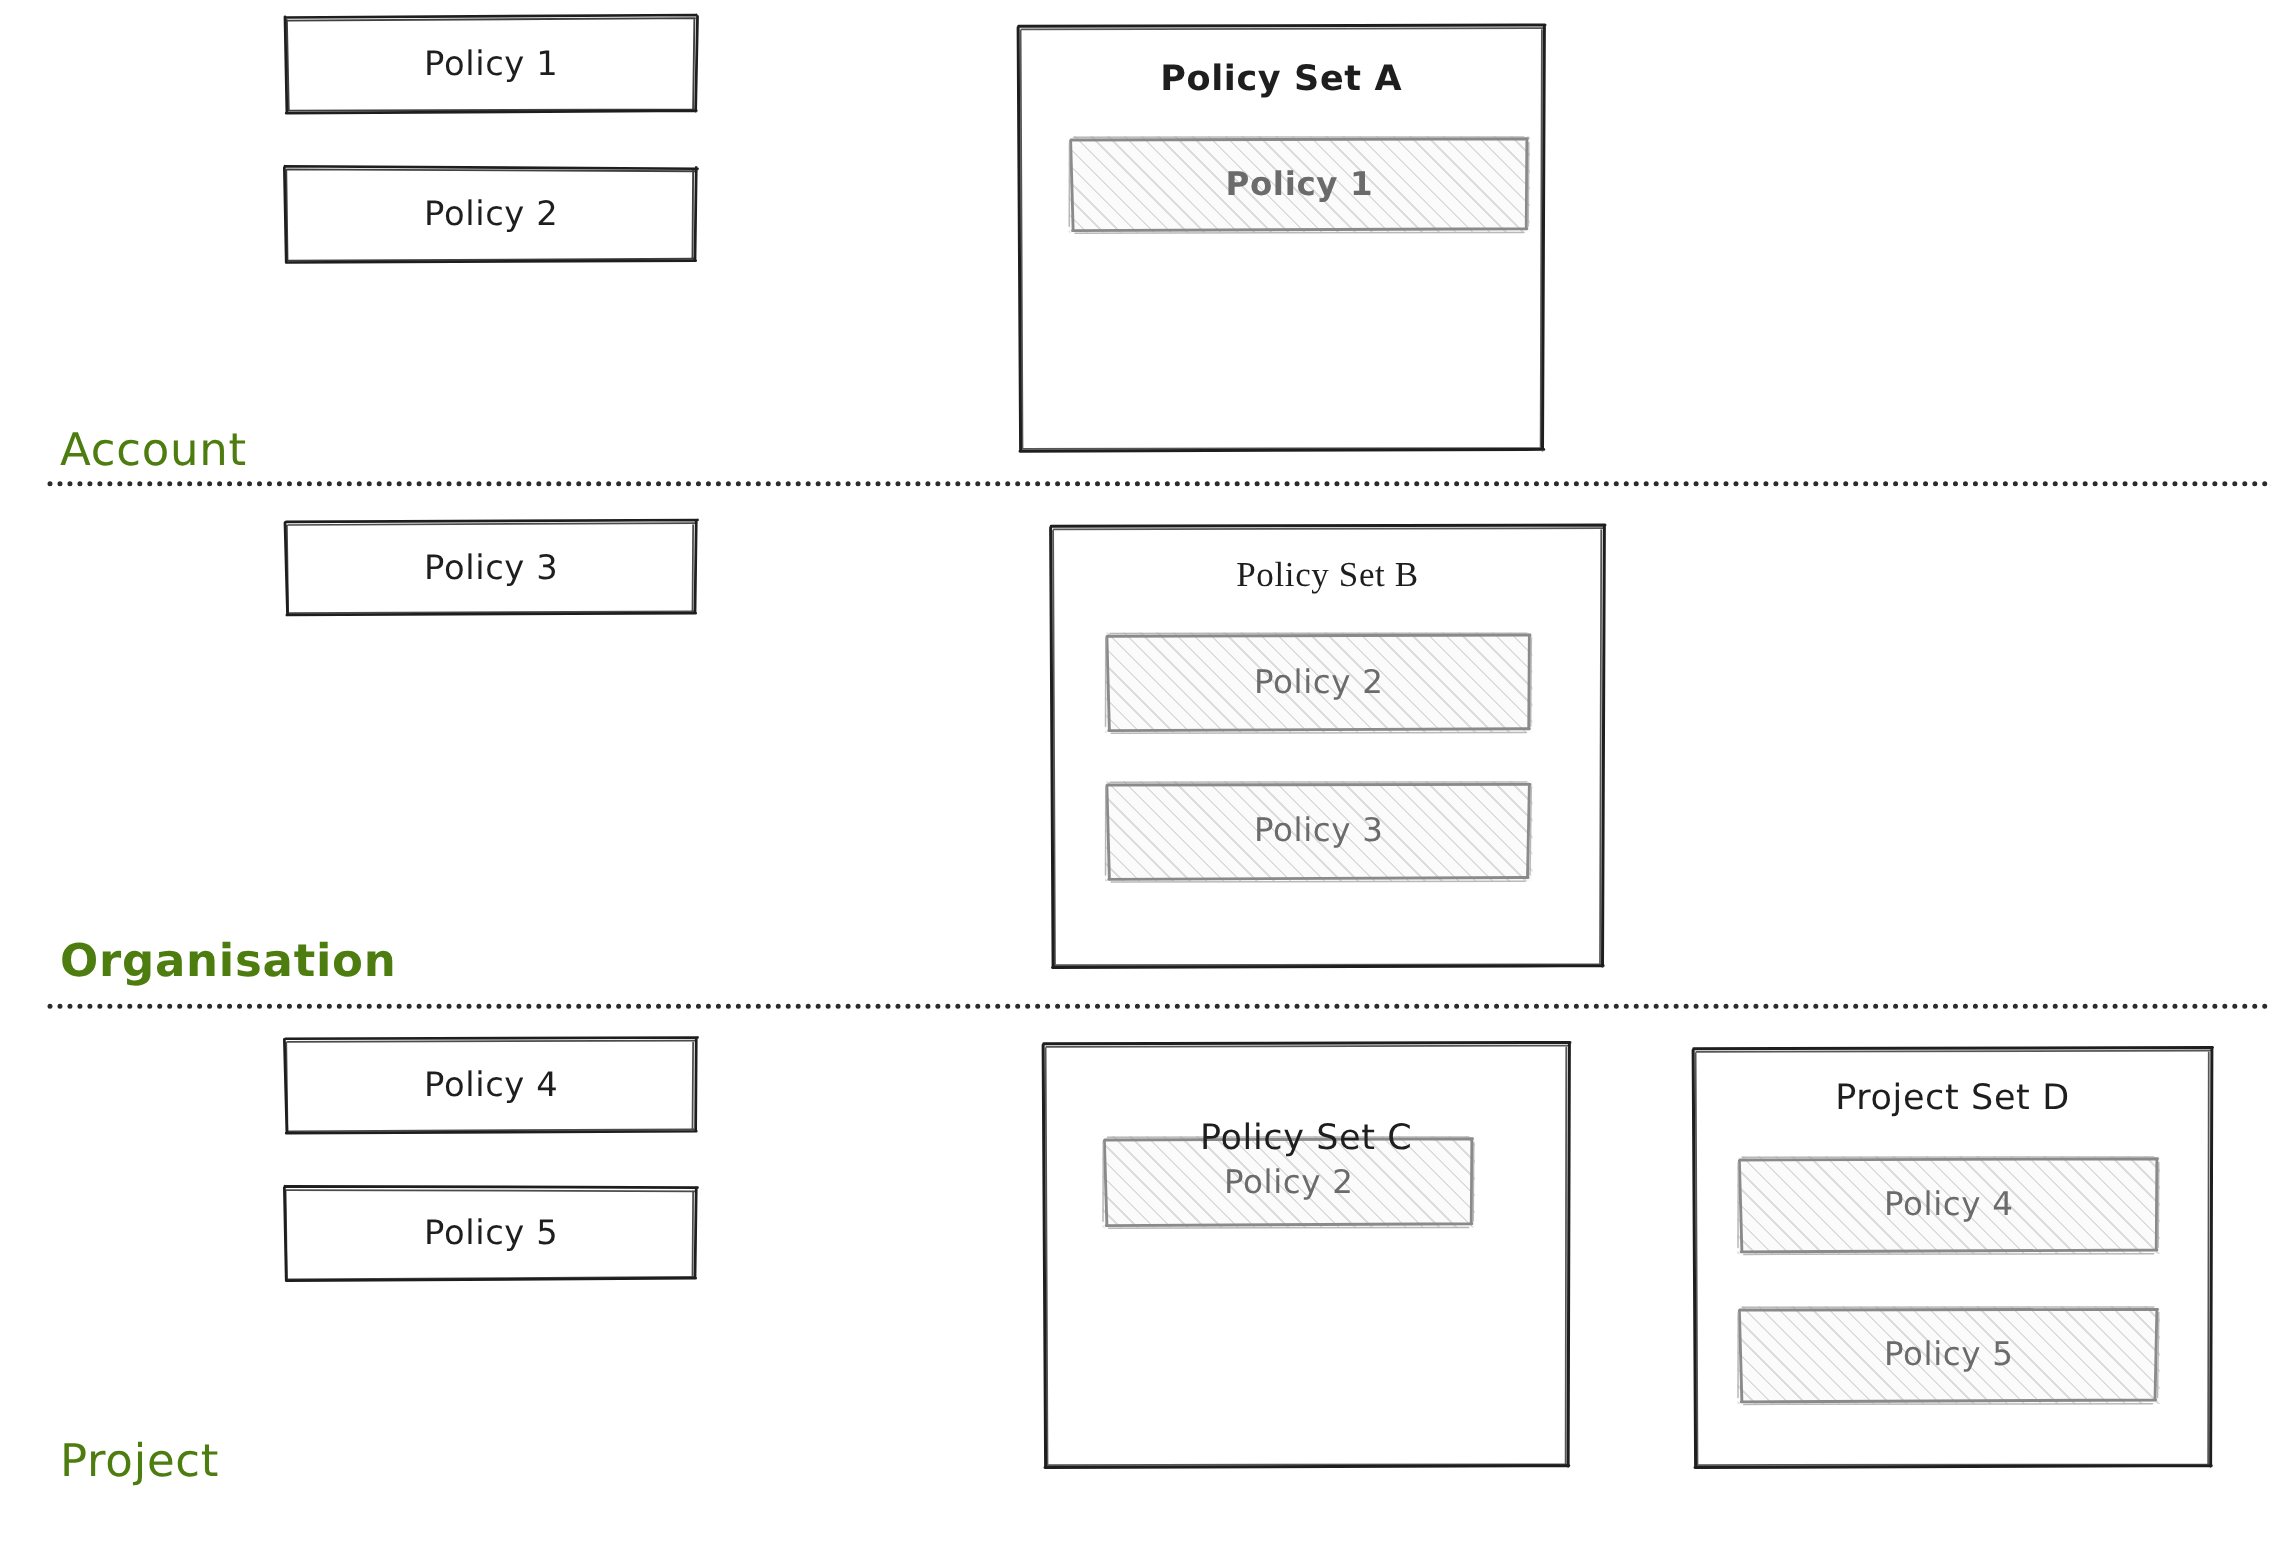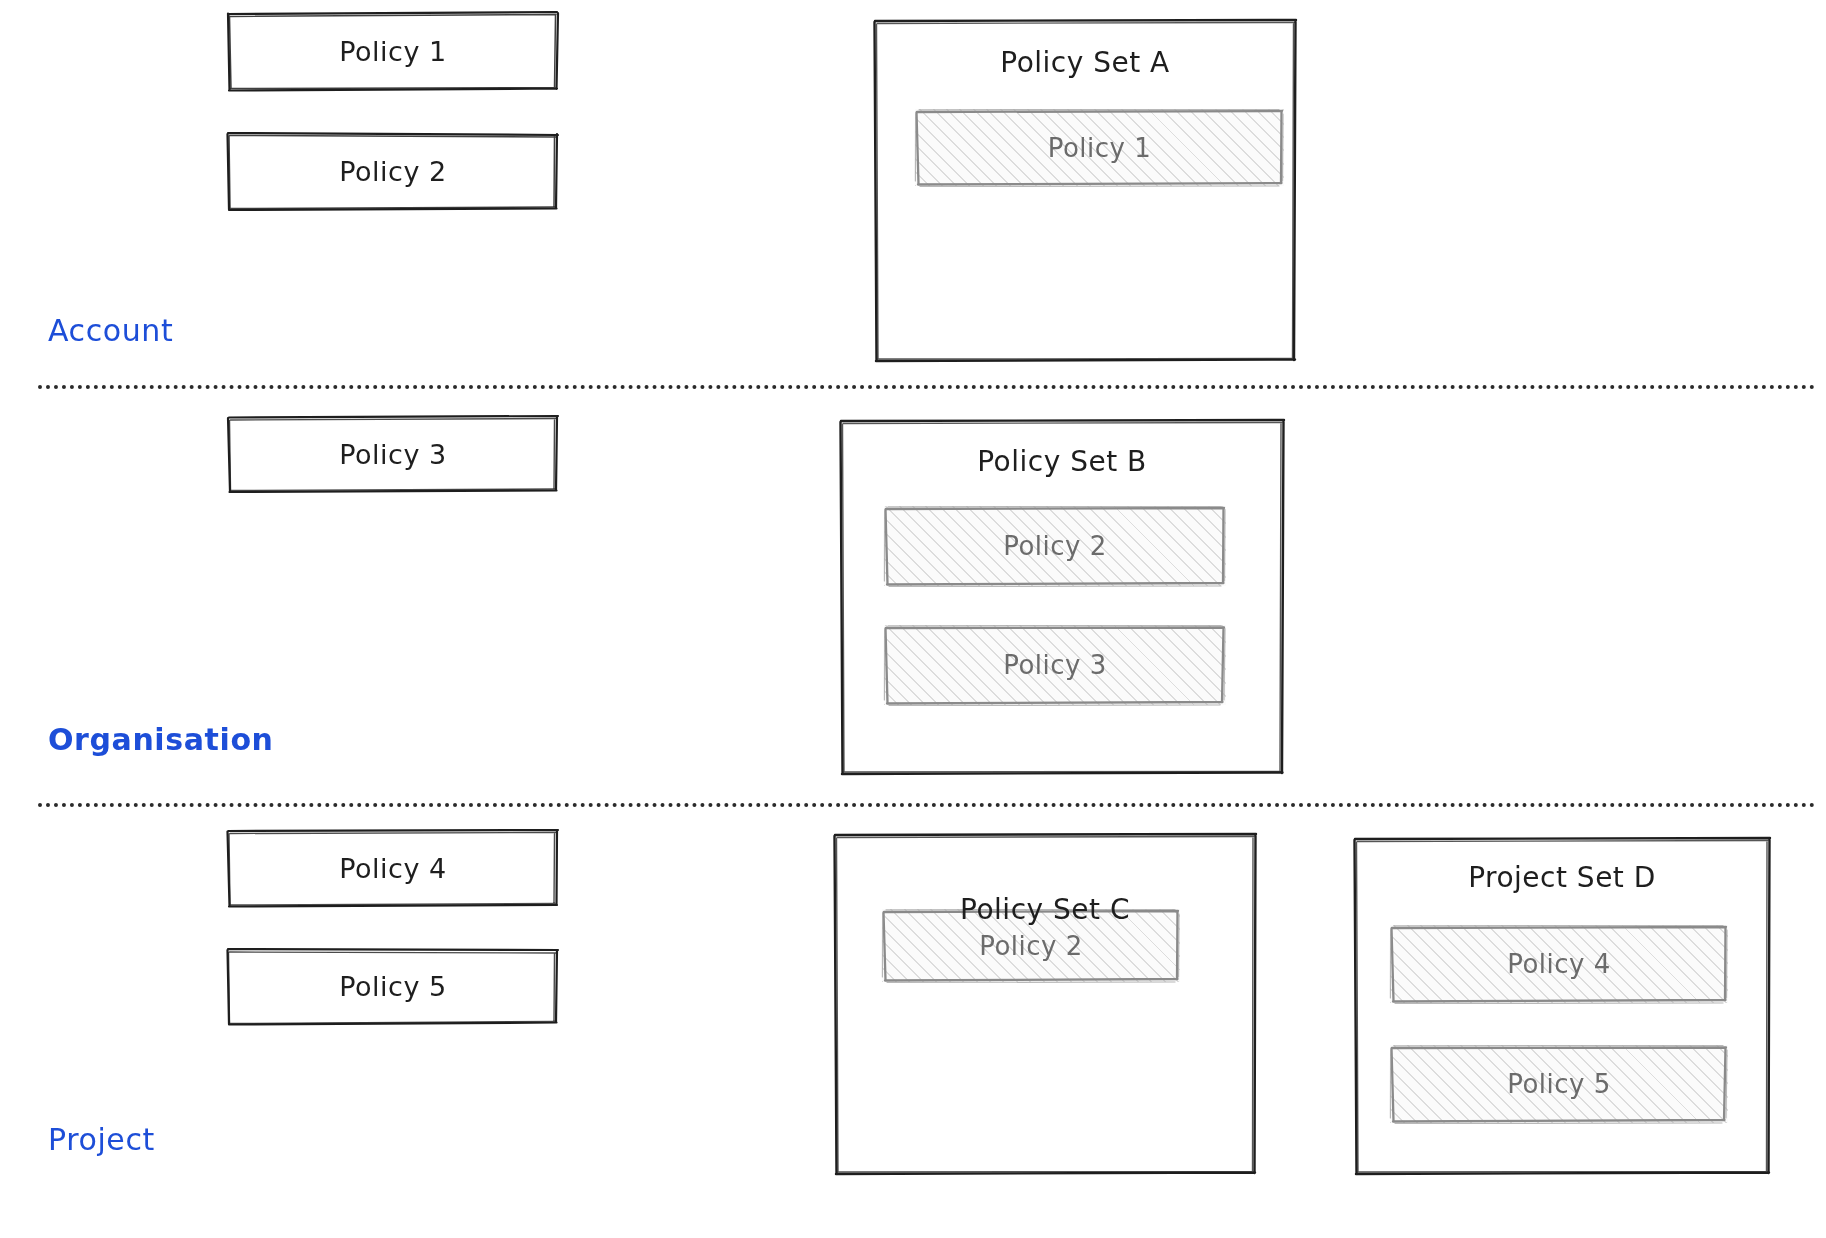--- a/index.html
+++ b/index.html
@@ -66,24 +66,25 @@
   .policy-hatch .hatch-label{
     font-size:26px;
     color:#6b6b6b;
     letter-spacing:.5px;
     position:relative;z-index:3;
   }
 
   
   .section-label{
     position:absolute;
-    font-size:30px;
-    color:#1d4ed8;
+    font-size:36px;
+    color:#4d7c0f;
     letter-spacing:.6px;
     white-space:nowrap;
+    margin-top:27px;
   }
 
   
   .divider{
     position:absolute;
     height:0;
     border-top:4px dotted #2b2b2b;
   }
 </style>
 </head>
@@ -104,21 +105,21 @@
   <div class="policy-chip" style="left:226px;top:130px;width:334px;height:82px;">
     <span class="sketch-border">
       <svg viewBox="0 0 334 82" preserveAspectRatio="none">
         <path d="M2,3 L332,5 M331,4 L330,78 M330.5,78.5 L3,80 M3,79.5 L1.5,4" stroke="#1e1e1e" stroke-width="2.2" fill="none" stroke-linecap="round"></path>
         <path d="M3.5,5.5 L330,7 M328.5,6 L328,76.5 M329,77 L4.5,78.5 M4,78 L3,6" stroke="#1e1e1e" stroke-width="1.5" fill="none" stroke-linecap="round" opacity="0.85"></path>
       </svg>
     </span>
     <span class="chip-label">Policy 2</span>
   </div>
 
-  <div class="policy-set" style="left:872px;top:18px;width:426px;height:345px;">
+  <div class="policy-set" style="left:812px;top:18px;width:426px;height:345px;font-weight:bold;">
     <span class="sketch-border">
       <svg viewBox="0 0 426 345" preserveAspectRatio="none">
         <path d="M3,3 L424,2 M423.5,3 L422,342 M423,341.5 L4,343 M4.5,342.5 L2.5,4" stroke="#1e1e1e" stroke-width="2.4" fill="none" stroke-linecap="round"></path>
         <path d="M5,5.5 L422.5,4.5 M421.5,6 L420.5,340 M421,340.5 L5.5,341 M6,340.5 L4.5,6.5" stroke="#1e1e1e" stroke-width="1.4" fill="none" stroke-linecap="round" opacity="0.75"></path>
       </svg>
     </span>
     <span class="set-title" style="top:28px;">Policy Set A</span>
 
     <div class="policy-hatch" style="left:43px;top:91px;width:369px;height:77px;">
       <span class="sketch-border">
@@ -145,21 +146,21 @@
     <span class="chip-label">Policy 3</span>
   </div>
 
   <div class="policy-set" style="left:838px;top:418px;width:448px;height:358px;">
     <span class="sketch-border">
       <svg viewBox="0 0 448 358" preserveAspectRatio="none">
         <path d="M3,3 L446,2 M445.5,3 L444,355 M444.5,354.5 L4,356 M4.5,355.5 L2.5,4" stroke="#1e1e1e" stroke-width="2.4" fill="none" stroke-linecap="round"></path>
         <path d="M5,5.5 L444,4.5 M443,6 L442,353 M442.5,353.5 L5.5,354 M6,353.5 L4.5,6.5" stroke="#1e1e1e" stroke-width="1.4" fill="none" stroke-linecap="round" opacity="0.75"></path>
       </svg>
     </span>
-    <span class="set-title" style="top:27px;">Policy Set B</span>
+    <span class="set-title" style="top:27px;font-family:Liberation Serif, serif;">Policy Set B</span>
 
     <div class="policy-hatch" style="left:46px;top:88px;width:342px;height:80px;">
       <span class="sketch-border">
         <svg viewBox="0 0 342 80" preserveAspectRatio="none">
           <path d="M2,3 L340,2 M339.5,3 L339,77 M339.5,77 L3,78.5 M3.5,78 L1.5,3.5" stroke="#8a8a8a" stroke-width="2.3" fill="none" stroke-linecap="round"></path>
           <path d="M4,0.8 L337,0.5 M341,5 L340.5,75 M337,80 L5,80.5 M0.6,5 L0.4,75" stroke="#a8a8a8" stroke-width="1.2" fill="none" stroke-linecap="round" opacity="0.8"></path>
         </svg>
       </span>
       <span class="hatch-label">Policy 2</span>
     </div>

